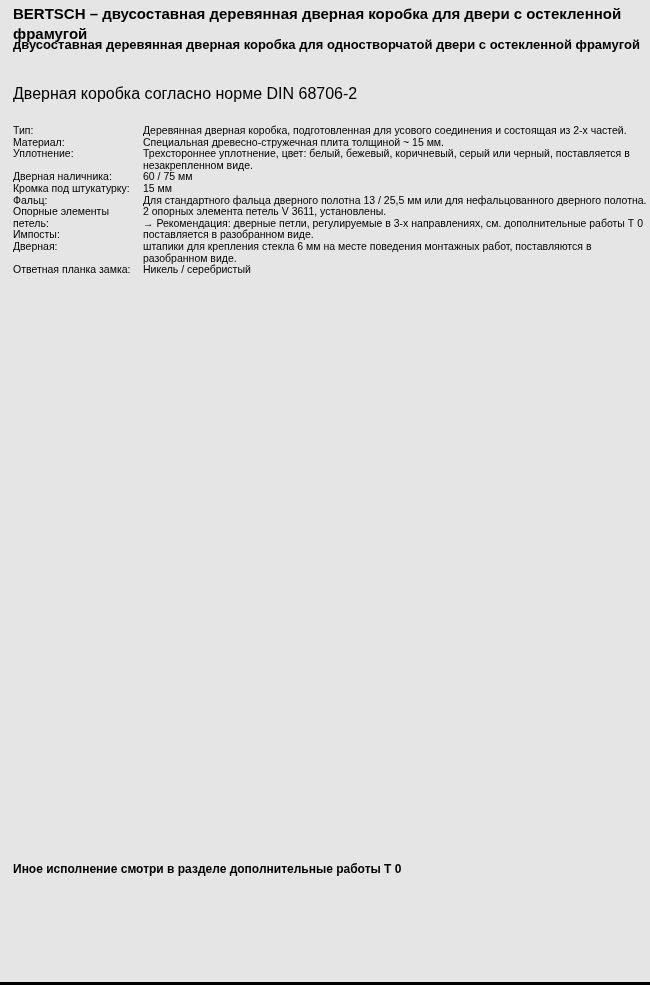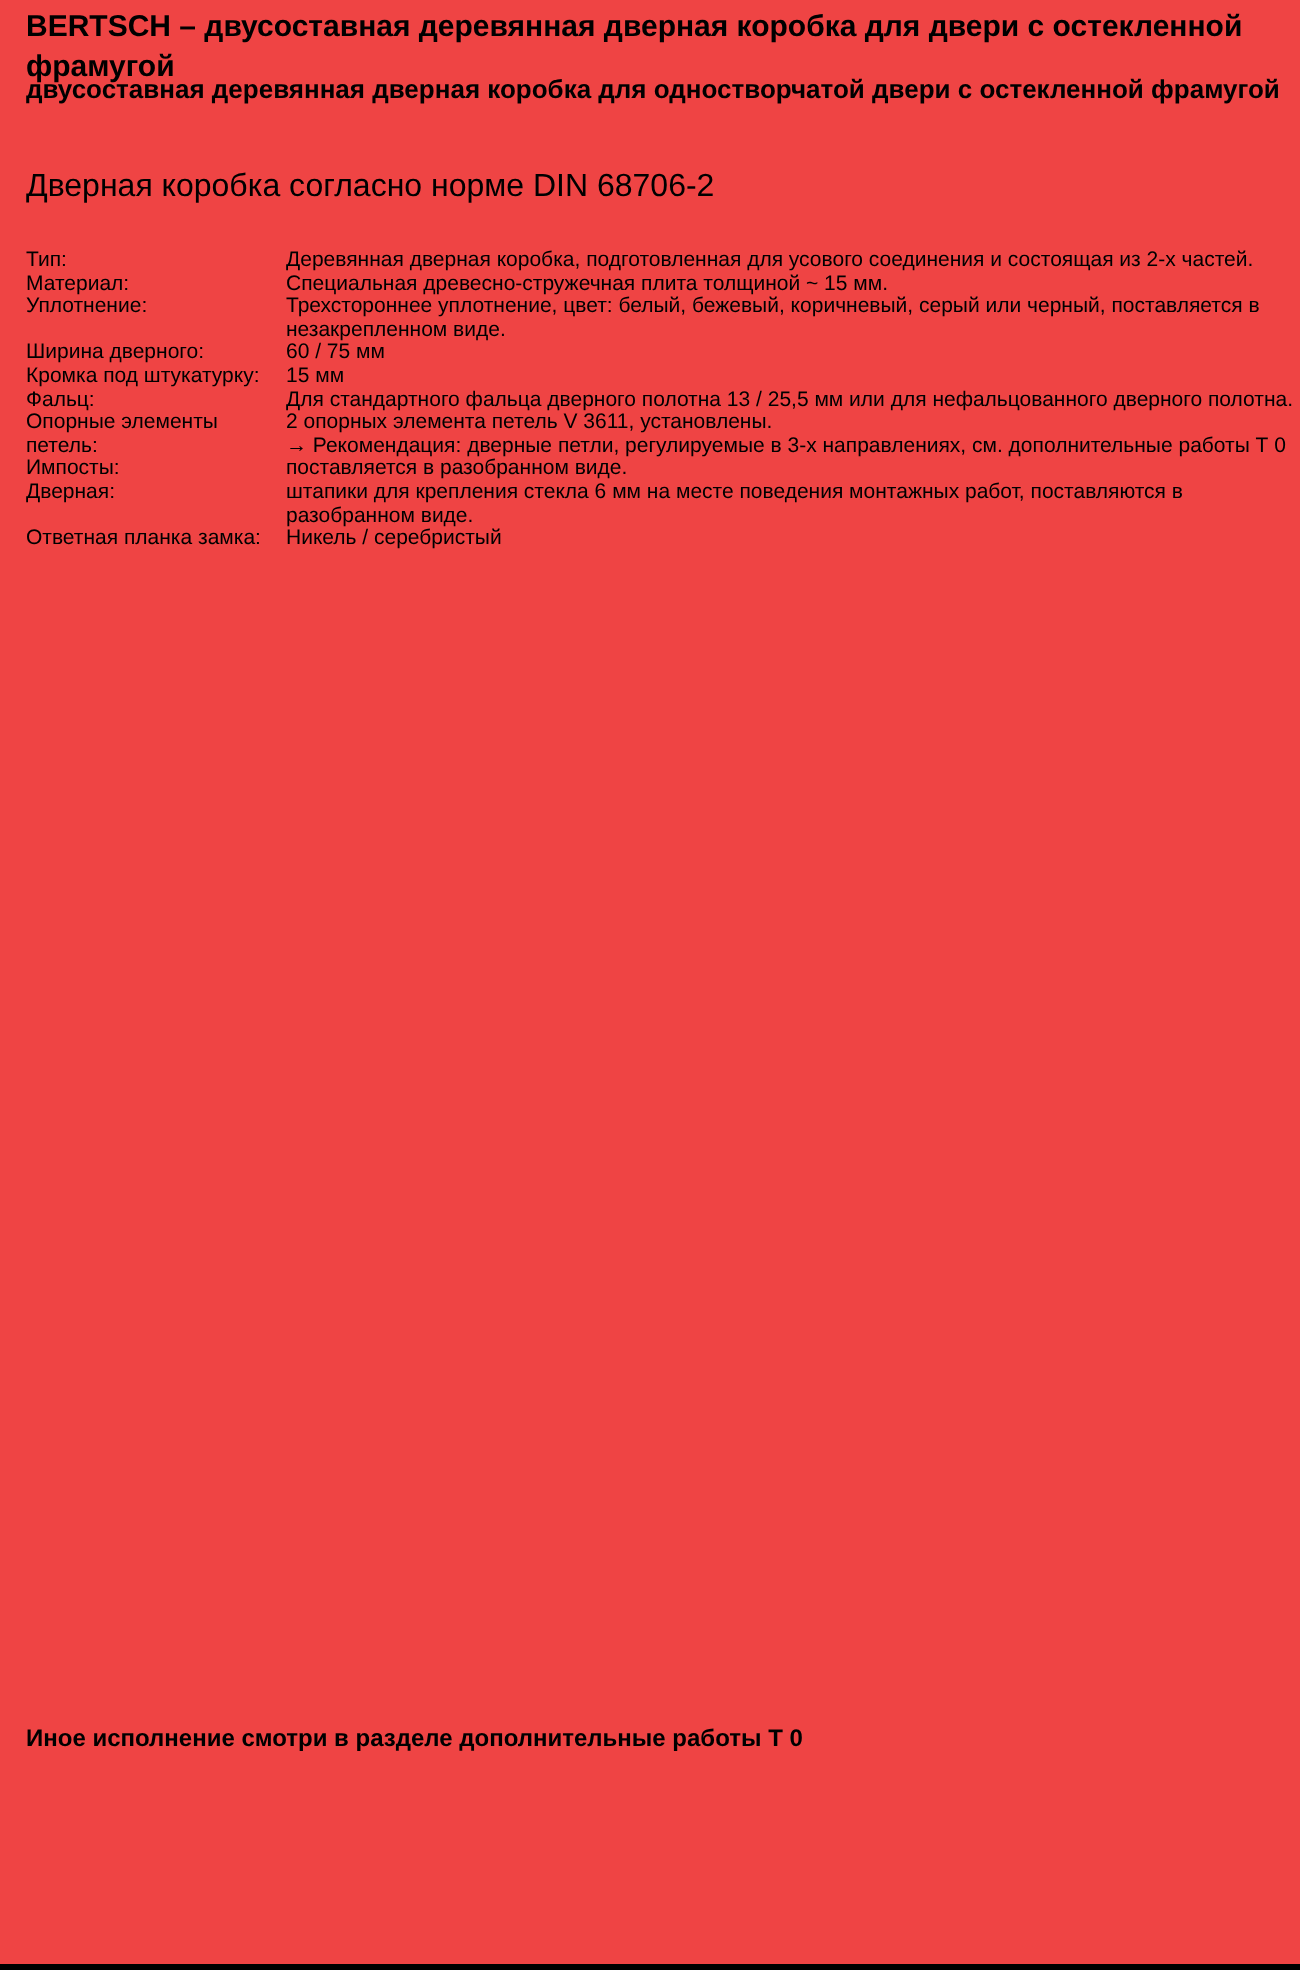--- a/index.html
+++ b/index.html
@@ -11,21 +11,21 @@
     height: 985px;
     background: #ffffff;
     position: relative;
     overflow: hidden;
     font-family: "Liberation Sans", "DejaVu Sans", sans-serif;
     color: #000000;
   }
   .page {
     position: absolute;
     inset: 0;
-    background: #ef4444;
+    background: #e5e5e5;
   }
 
   .title {
     position: absolute;
     top: 4px;
     left: 13px;
     right: 8px;
     font-size: 15px;
     line-height: 20px;
     font-weight: bold;
@@ -136,21 +136,21 @@
     <div class="spec-row">
       <div class="spec-label">Материал:</div>
       <div class="spec-value">Специальная древесно-стружечная плита толщиной ~ 15 мм.</div>
     </div>
     <div class="spec-row">
       <div class="spec-label">Уплотнение:</div>
       <div class="spec-value">Трехстороннее уплотнение, цвет: белый, бежевый, коричневый, серый или черный, поставляется в
 незакрепленном виде.</div>
     </div>
     <div class="spec-row">
-      <div class="spec-label">Ширина дверного:</div>
+      <div class="spec-label">Дверная наличника:</div>
       <div class="spec-value">60 / 75 мм</div>
     </div>
     <div class="spec-row">
       <div class="spec-label">Кромка под штукатурку:</div>
       <div class="spec-value">15 мм</div>
     </div>
     <div class="spec-row">
       <div class="spec-label">Фальц:</div>
       <div class="spec-value">Для стандартного фальца дверного полотна 13 / 25,5 мм или для нефальцованного дверного полотна.</div>
     </div>

